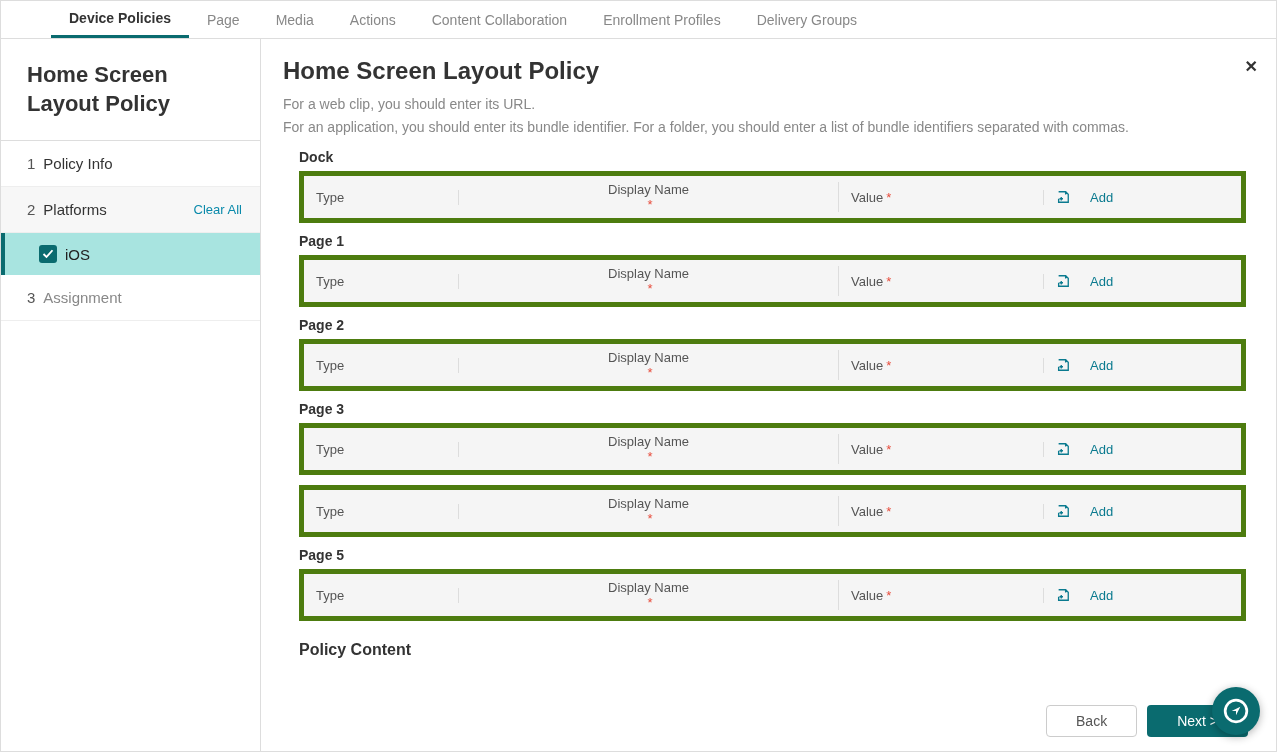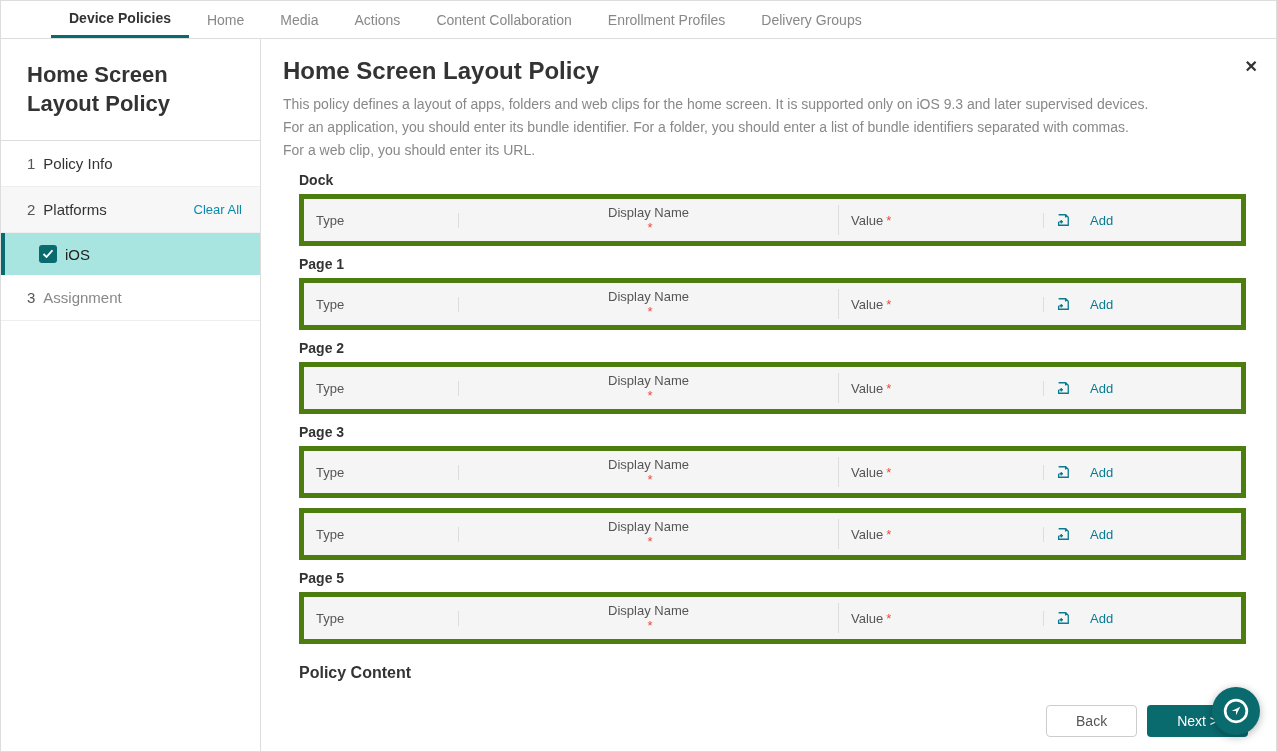--- a/index.html
+++ b/index.html
@@ -48,21 +48,21 @@
 .btn-next { background: #0a6b6f; color: #fff; }
 
 .fab { position: absolute; right: 16px; bottom: 16px; width: 48px; height: 48px; border-radius: 50%; background: #0a6b6f; display: flex; align-items: center; justify-content: center; box-shadow: 0 2px 8px rgba(0,0,0,0.3); cursor: pointer; }
 .fab svg { width: 26px; height: 26px; fill: none; stroke: #fff; stroke-width: 2.5; }
 </style>
 </head>
 <body>
 
 <div class="top-tabs">
   <div class="tab active">Device Policies</div>
-  <div class="tab">Home</div>
+  <div class="tab">Page</div>
   <div class="tab">Media</div>
   <div class="tab">Actions</div>
   <div class="tab">Content Collaboration</div>
   <div class="tab">Enrollment Profiles</div>
   <div class="tab">Delivery Groups</div>
 </div>
 
 <div class="content-wrap">
   <div class="sidebar">
     <div class="sidebar-title">Home Screen Layout Policy</div>
@@ -88,23 +88,22 @@
     <div class="step-item" style="color:#888;">
       <span class="step-num">3</span>
       <span>Assignment</span>
     </div>
   </div>
 
   <div class="main">
     <div class="close-x">✕</div>
     <div class="main-title">Home Screen Layout Policy</div>
     <div class="description">
-      <div>This policy defines a layout of apps, folders and web clips for the home screen. It is supported only on iOS 9.3 and later supervised devices.</div>
+      <div>For a web clip, you should enter its URL.</div>
       <div>For an application, you should enter its bundle identifier. For a folder, you should enter a list of bundle identifiers separated with commas.</div>
-      <div>For a web clip, you should enter its URL.</div>
     </div>
 
     <div class="sections">
 
       <div class="section-label">Dock</div>
       <div class="grid-row">
         <div class="grid-cell cell-type">Type</div>
         <div class="grid-cell cell-display">
             <span>Display Name</span>
             <span class="req-star">*</span>

